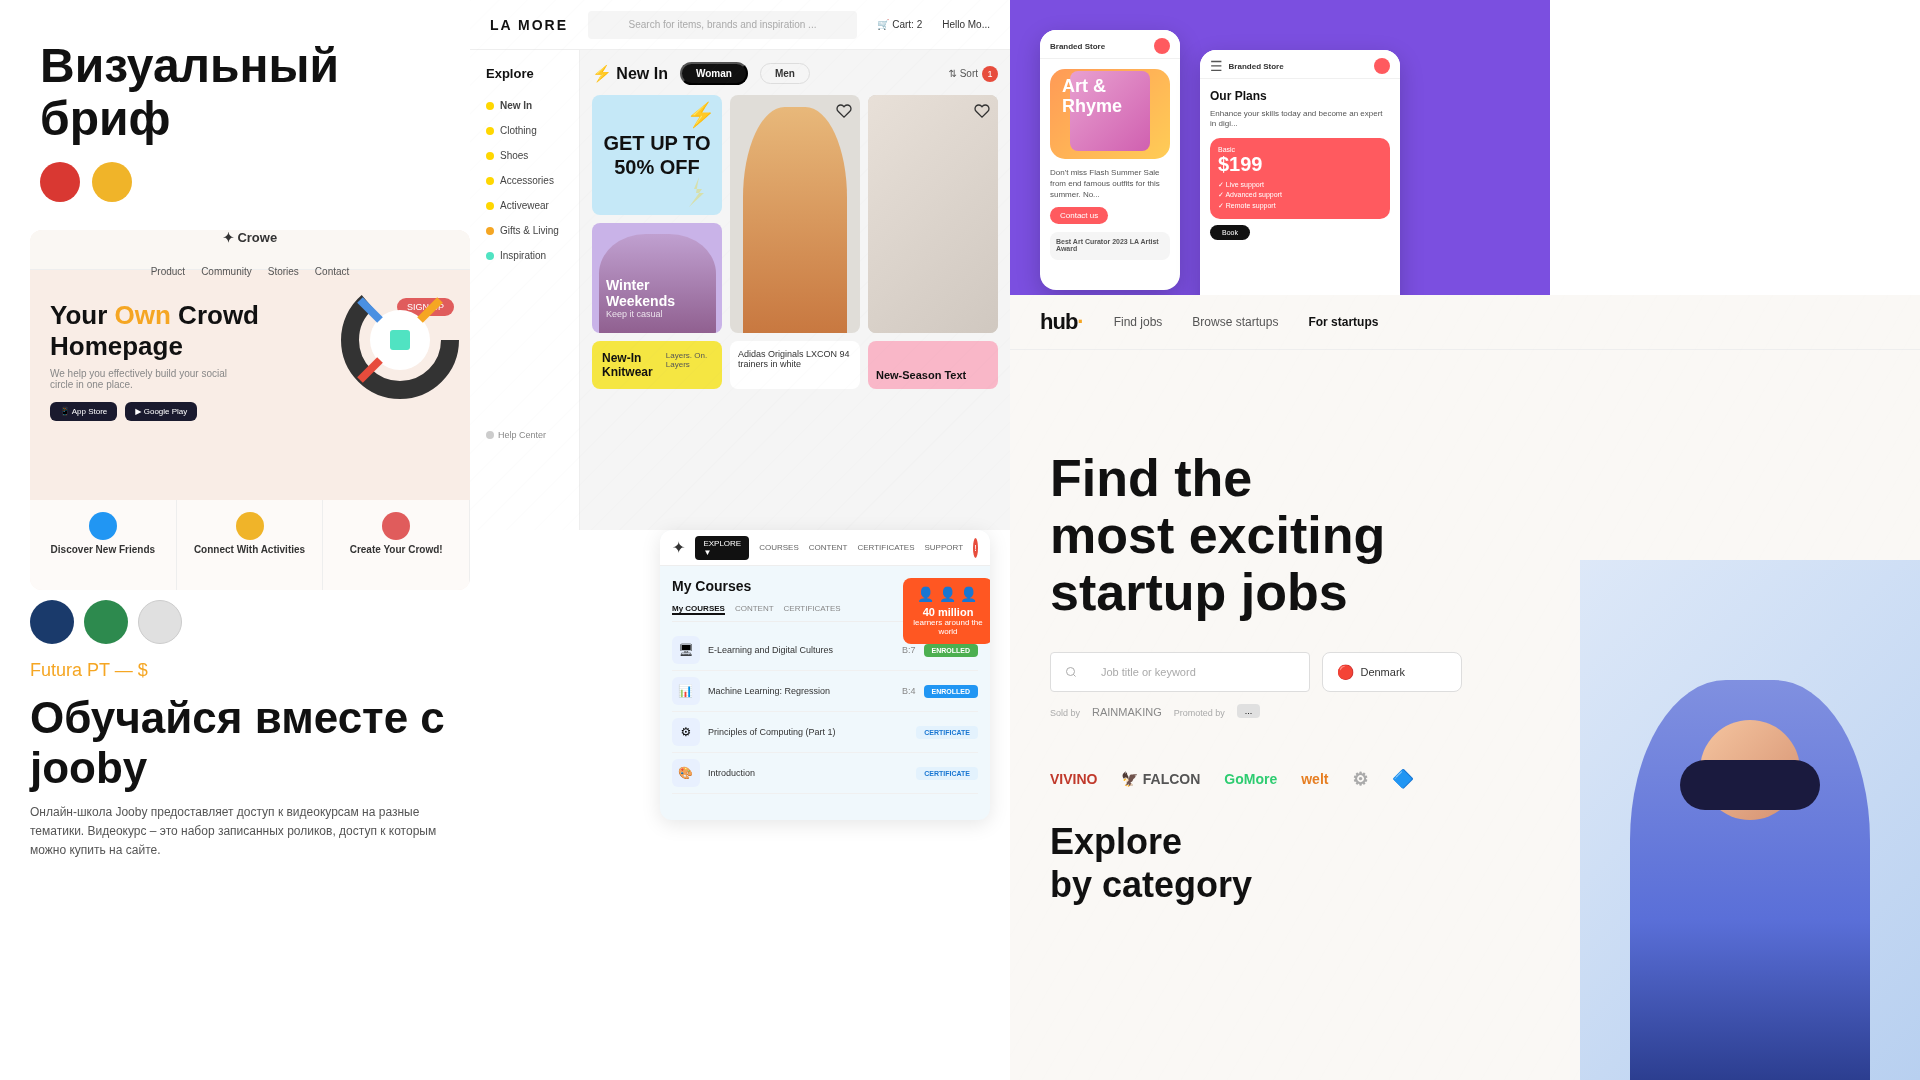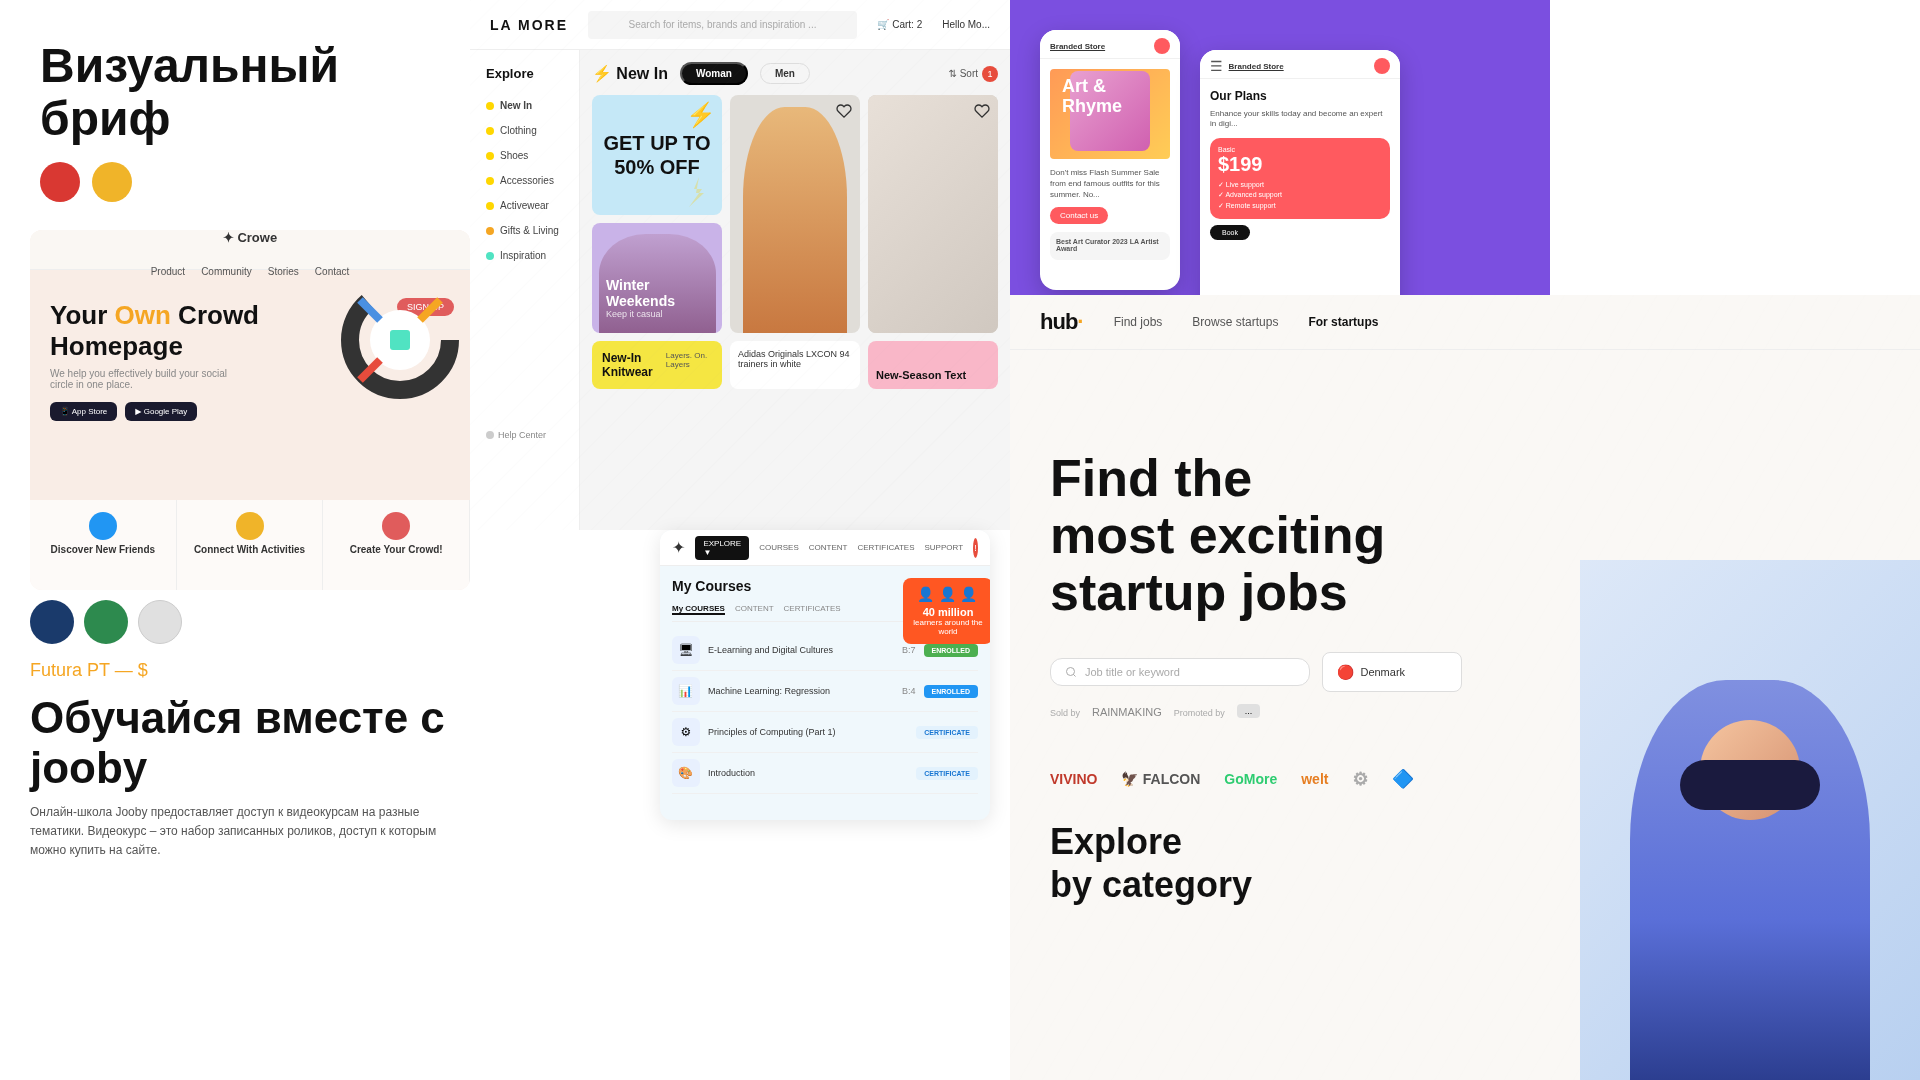--- a/index.html
+++ b/index.html
@@ -420,35 +420,34 @@
       padding: 8px 10px 4px;
       display: flex;
       align-items: center;
       gap: 6px;
       border-bottom: 1px solid #f0f0f0;
     }
     .app-phone-logo-text {
       font-size: 8px;
       font-weight: 700;
       color: #333;
-      text-decoration: underline;
     }
     .app-phone-dot-red {
       width: 16px; height: 16px;
       border-radius: 50%;
       background: #ff5a5f;
       margin-left: auto;
     }
     .app-phone-body {
       padding: 10px;
     }
     .app-art-bg {
       background: linear-gradient(135deg, #ff9a56, #ffcd56);
       height: 90px;
-      border-radius: 4px;
+      border-radius: 15px;
       display: flex;
       align-items: flex-end;
       justify-content: center;
       overflow: hidden;
       margin-bottom: 8px;
       position: relative;
     }
     .app-art-title {
       font-size: 18px;
       font-weight: 900;
@@ -680,29 +679,29 @@
     }
     .hub-search-bar {
       display: flex;
       gap: 12px;
       margin-top: 30px;
       align-items: center;
     }
     .hub-search-input {
       background: #fff;
       border: 1px solid #ddd;
-      border-radius: 12px;
-      height: 28px;
+      border-radius: 4px;
+      height: 40px;
       width: 260px;
       padding: 0 14px;
       font-size: 11px;
       color: #888;
       display: flex;
       align-items: center;
-      gap: 8px;
+      gap: 24px;
     }
     .hub-location-input {
       background: #fff;
       border: 1px solid #ddd;
       border-radius: 8px;
       height: 40px;
       width: 140px;
       padding: 0 14px;
       font-size: 11px;
       color: #333;

